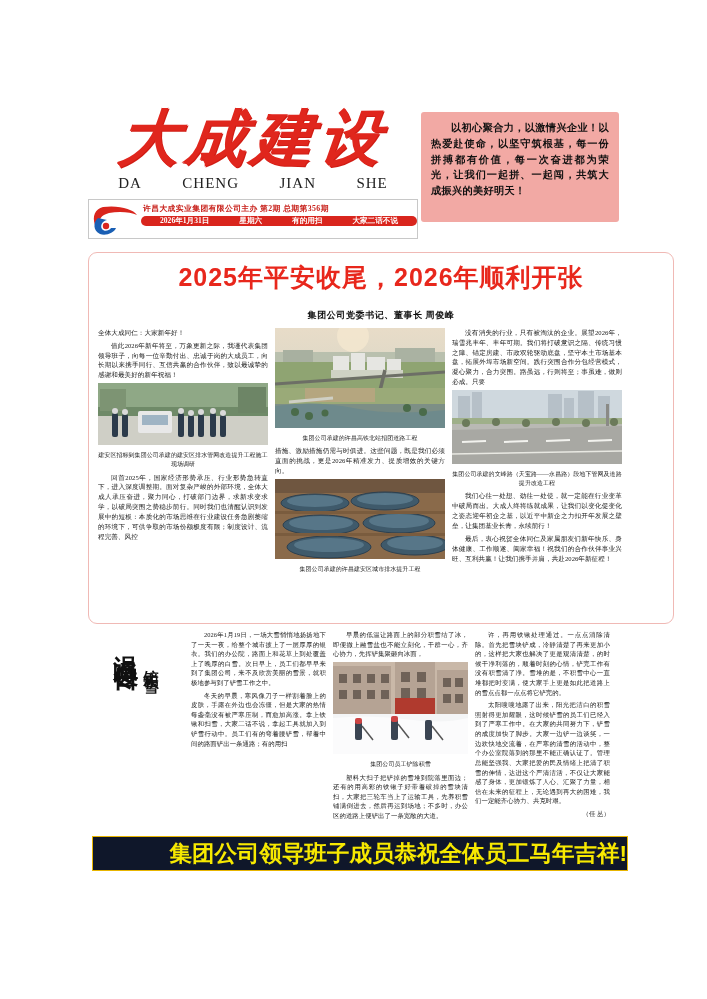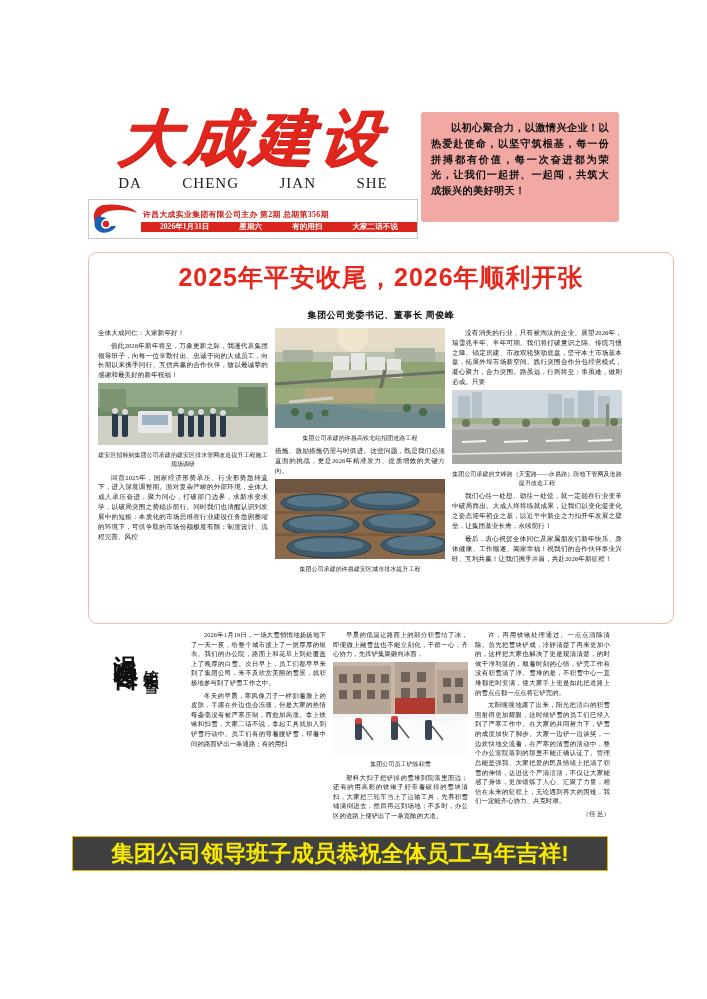--- a/index.html
+++ b/index.html
@@ -25,34 +25,34 @@
     white-space:nowrap;
   }
   .logo-py{
     margin-top:6px;text-align:center;
     font-family:"Liberation Serif",serif;
     font-size:15px;color:#222;letter-spacing:1px;
     display:flex;justify-content:space-around;padding:0 10px;
   }
   .info-box{
     margin-top:7px;border:1px solid #c8c8c8;height:38px;
-    display:flex;align-items:center;background:#fff;
+    display:flex;align-items:flex-start;background:#fff;
   }
   .info-emblem{
     width:52px;position:relative;overflow:hidden;flex:none;
   }
   .info-right{flex:1;display:flex;flex-direction:column;}
   .info-line1{
     font-size:7.8px;color:#c8201a;font-weight:bold;
     padding:3px 2px 2px 2px;letter-spacing:.4px;white-space:nowrap;
   }
   .info-line2{
     flex:1;background:#d9251d;color:#fff;font-size:7.6px;
     display:flex;align-items:center;justify-content:space-around;
-    padding:0 4px;white-space:nowrap;font-weight:bold;
+    padding:0 4px;white-space:nowrap;font-weight:bold;border-radius:8px;
   }
 
   
   .quote-box{
     position:absolute;left:421px;top:112px;width:198px;height:110px;
     background:#f2a9a4;border-radius:3px;
     padding:8px 10px;box-sizing:border-box;
     font-size:10.2px;line-height:1.55;color:#111;
     font-family:"Liberation Serif",serif;font-weight:bold;
     text-align:justify;letter-spacing:.3px;
@@ -111,23 +111,23 @@
     writing-mode:vertical-rl;text-orientation:upright;
     font-size:25px;font-weight:bold;color:#111;
     letter-spacing:4px;line-height:1.05;
     font-family:"Liberation Sans",sans-serif;
   }
   .lcol{width:135px;}
   .lcol .ptext{font-size:6.4px;}
 
   
   .banner{
-    position:absolute;left:72px;top:836px;width:534px;height:33px;
-    background:#404040;border:1.5px solid #e8b500;
-    display:flex;align-items:center;justify-content:center;
+    position:absolute;left:92px;top:836px;width:534px;height:33px;
+    background:#0f172a;border:1.5px solid #e8b500;
+    display:flex;align-items:center;justify-content:flex-end;
   }
   .banner-text{
     color:#f7e900;font-size:22.5px;font-weight:bold;
     letter-spacing:0px;white-space:nowrap;
     font-family:"Liberation Sans",sans-serif;
   }
 </style>
 </head>
 <body>
 

